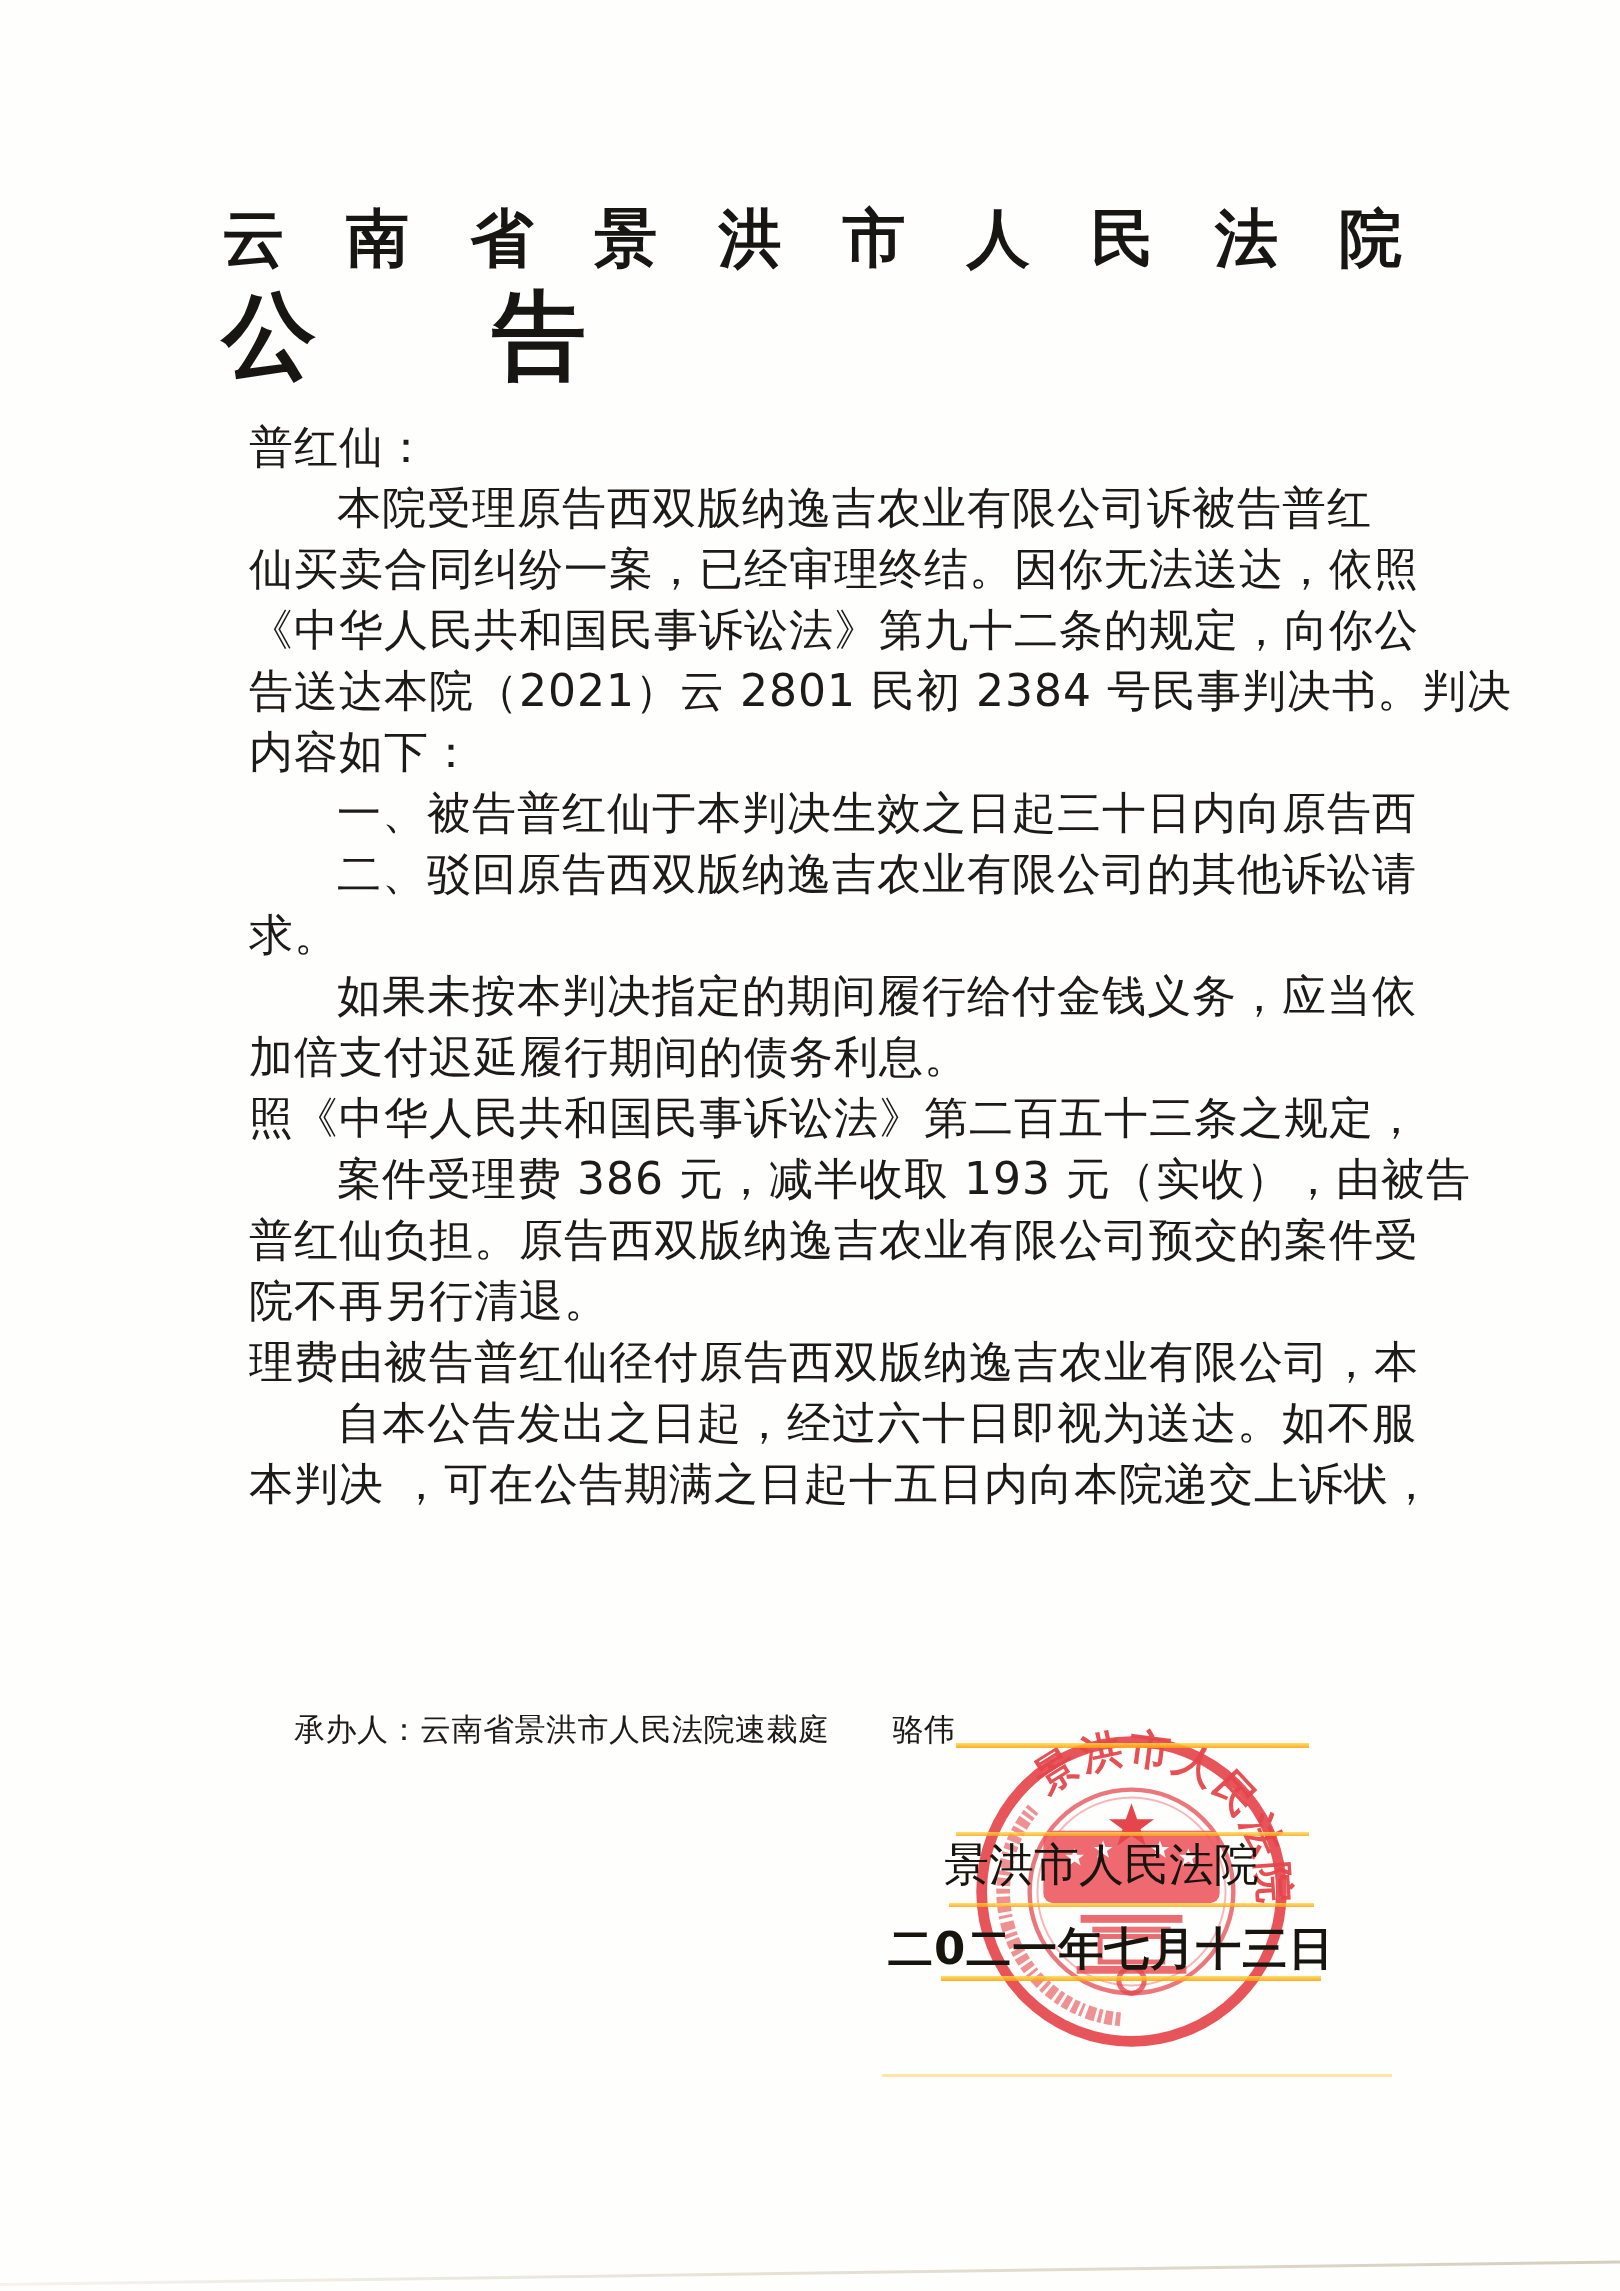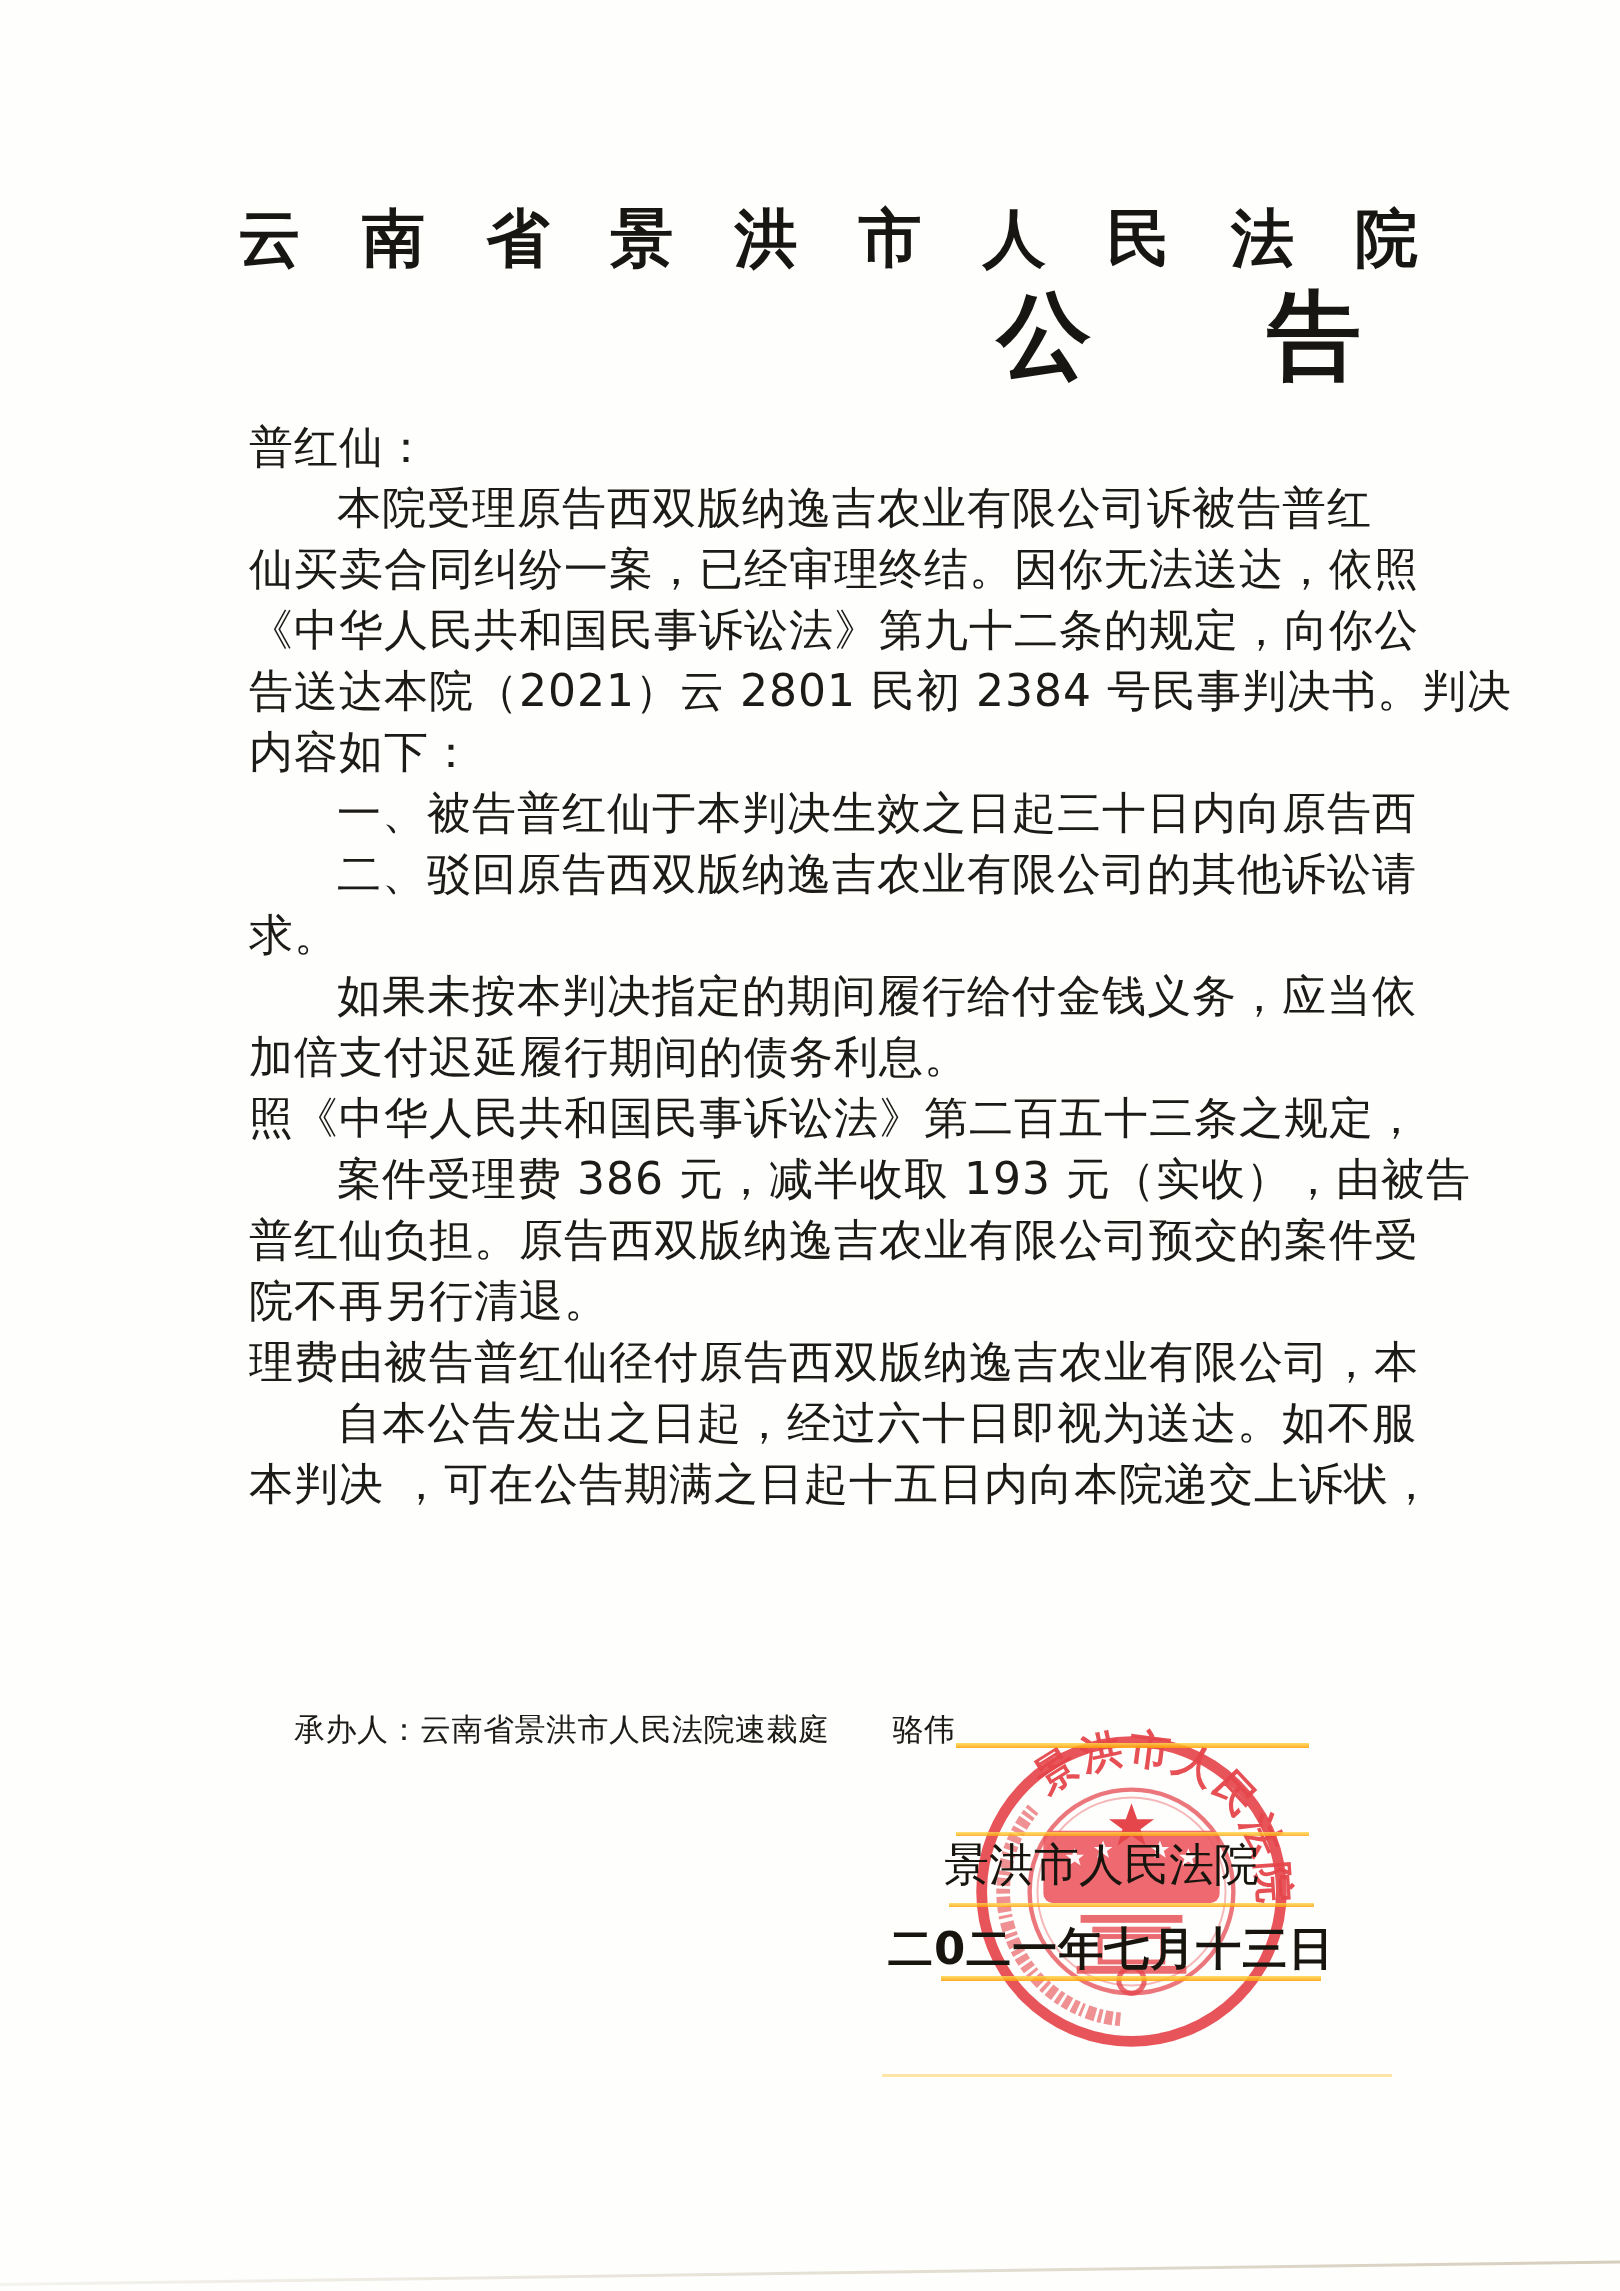--- a/index.html
+++ b/index.html
@@ -10,26 +10,26 @@
     background:#fefefc;
     overflow:hidden;
     font-family:"DejaVu Sans",sans-serif;
     color:#1b1916;
   }
   
   .court-line{
     position:absolute;left:222px;top:202px;width:1180px;height:73px;
     font-size:63px;line-height:73px;font-weight:700;
     text-align:justify;text-align-last:justify;
-    white-space:nowrap;color:#181613;margin-left:16px;
+    white-space:nowrap;color:#181613;
   }
   .notice-title{
     position:absolute;left:222px;top:282px;width:1180px;height:108px;
     font-size:94px;line-height:108px;font-weight:700;
-    text-align:right;letter-spacing:41px;white-space:nowrap;color:#181613;
+    text-align:left;letter-spacing:41px;white-space:nowrap;color:#181613;
   }
   
   .body-block{
     position:absolute;left:218px;top:416px;width:1208px;
   }
   .bline{
     display:block;height:61px;line-height:61px;
     font-size:44px;letter-spacing:1px;white-space:nowrap;
     font-weight:400;color:#1d1b18;margin-left:31px;
   }

